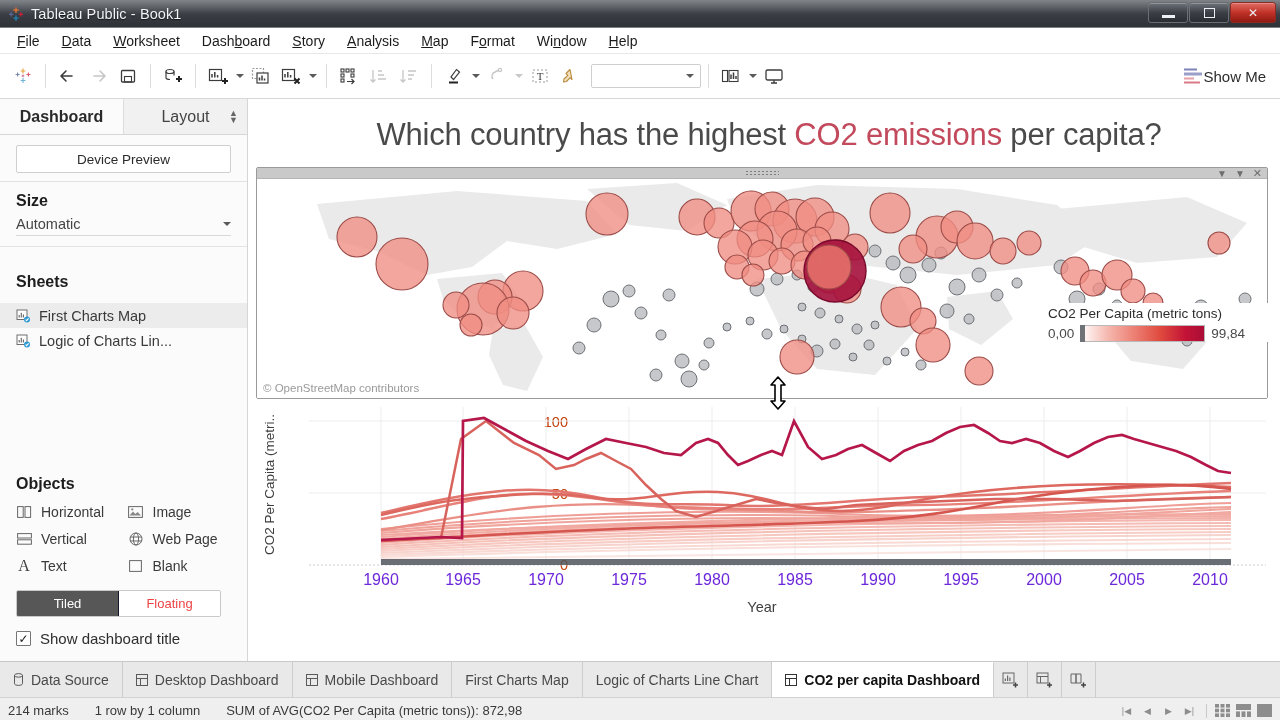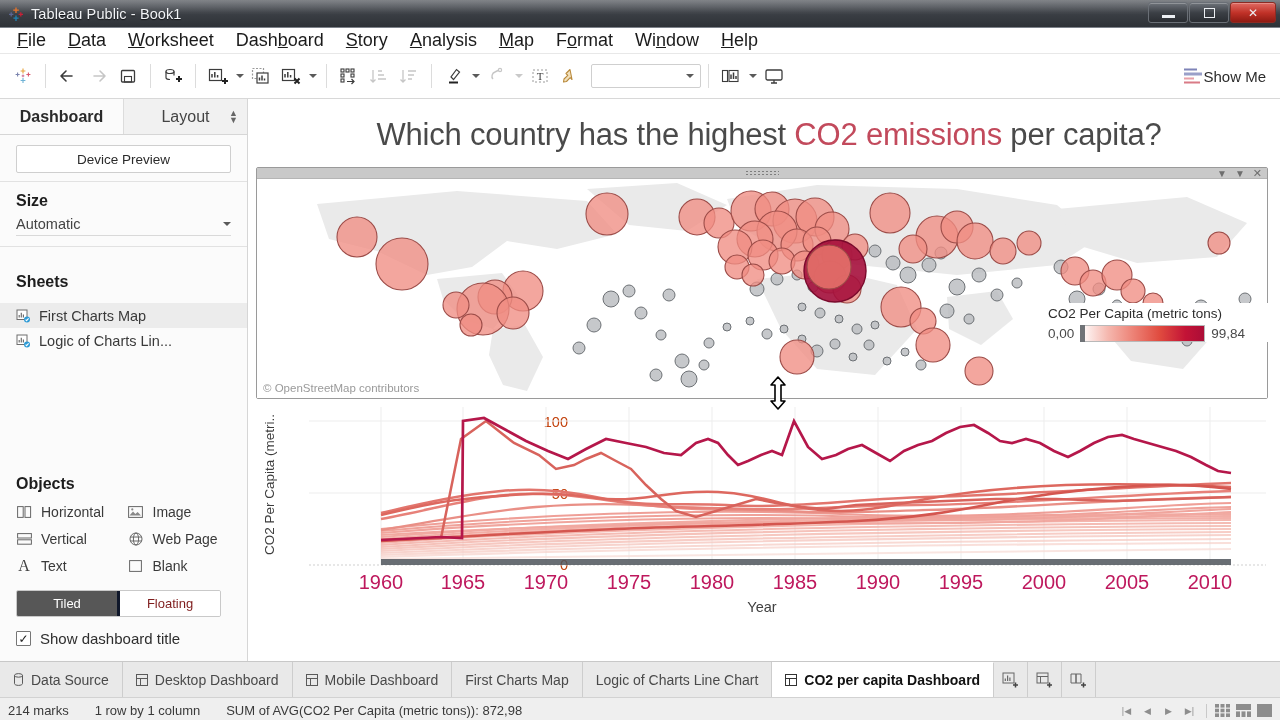--- a/index.html
+++ b/index.html
@@ -52,21 +52,21 @@
   
   .menubar {
     height: 26px; width:100%;
     background: #ffffff;
     display: flex; align-items: center;
     padding-left: 6px;
     border-bottom: 1px solid #e8e8e8;
     position: relative;
   }
   .menu-item {
-    font-size: 18px; color: #1b1b1b; padding: 2px 11px;
+    font-size: 14px; color: #1b1b1b; padding: 2px 11px;
     white-space: nowrap; cursor: default;
   }
   .menu-item u { text-decoration: underline; }
 
   
   .toolbar {
     height: 45px; width: 100%;
     background: #ffffff;
     border-bottom: 1px solid #d8d8d8;
     display: flex; align-items: center; gap: 0px;
@@ -139,21 +139,21 @@
     display:grid; grid-template-columns: 1fr 1fr; gap: 2px 8px; margin-top: 2px;
   }
   .obj-item { display:flex; align-items:center; gap:9px; font-size:14px; color:#3a3a3a; height:25px; cursor:default;}
   .obj-ico { width:16px; height:14px; flex:none; display:flex; align-items:center; justify-content:center; color:#555;}
   .seg {
     display:flex; margin-top: 12px; width: 205px; height: 27px;
     border:1px solid #c9c9c9; border-radius:2px; overflow:hidden;
   }
   .seg div { flex:1; display:flex; align-items:center; justify-content:center; font-size:13px; cursor:default;}
   .seg .on { background:#575757; color:#fff; }
-  .seg .off { background:#fff; color:#7f1d1d; border-left:3px solid #0f172a;}
+  .seg .off { background:#fff; color:#ef4444; border-left:1px solid #0f172a;}
   .chk-row { display:flex; align-items:center; gap:9px; margin-top: 13px; font-size:15px; color:#2e2e2e;}
   .chk {
     width:15px; height:15px; border:1px solid #767676; background:#fff;
     display:flex; align-items:center; justify-content:center; font-size:12px; color:#222;
     border-radius:1px;
   }
 
   
   .canvas { flex:1; background:#fff; position:relative; display:flex; flex-direction:column;}
   .dash-title {
@@ -209,21 +209,21 @@
   .ramp .lead { position:absolute; left:-1px; top:-1px; bottom:-1px; width:5px; background:#6f7377;}
 
   
   .linechart { flex:1; position:relative; margin: 0 22px 0 8px; }
   .yaxis-title {
     position:absolute; left: 6px; top: 10px; height: 150px; width: 20px;
     writing-mode: vertical-rl; transform: rotate(180deg);
     font-size: 13.5px; color:#3c3c3c; text-align:center; white-space:nowrap;
   }
   .ytick { position:absolute; right: 0; font-size:14.5px; color:#c2410c; text-align:right; }
-  .xtick { position:absolute; font-size:20px; color:#be185d; text-align:center; width:60px;}
+  .xtick { position:absolute; font-size:16px; color:#6d28d9; text-align:center; width:60px;}
   .xaxis-title { position:absolute; left:0; right:0; text-align:center; font-size:14.5px; color:#404040;}
 
   
   .tabbar {
     height: 36px; width:100%;
     background:#e9e9e9; border-top:1px solid #c8c8c8;
     display:flex; align-items:stretch;
   }
   .tab {
     display:flex; align-items:center; gap:7px;

